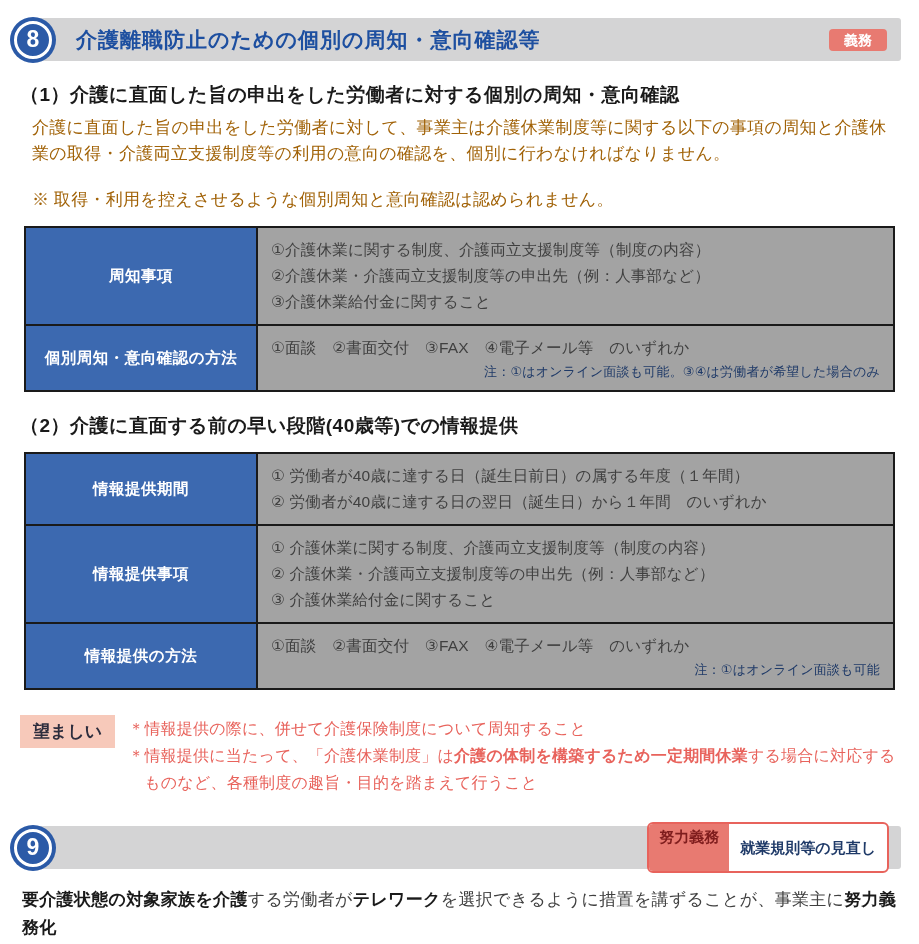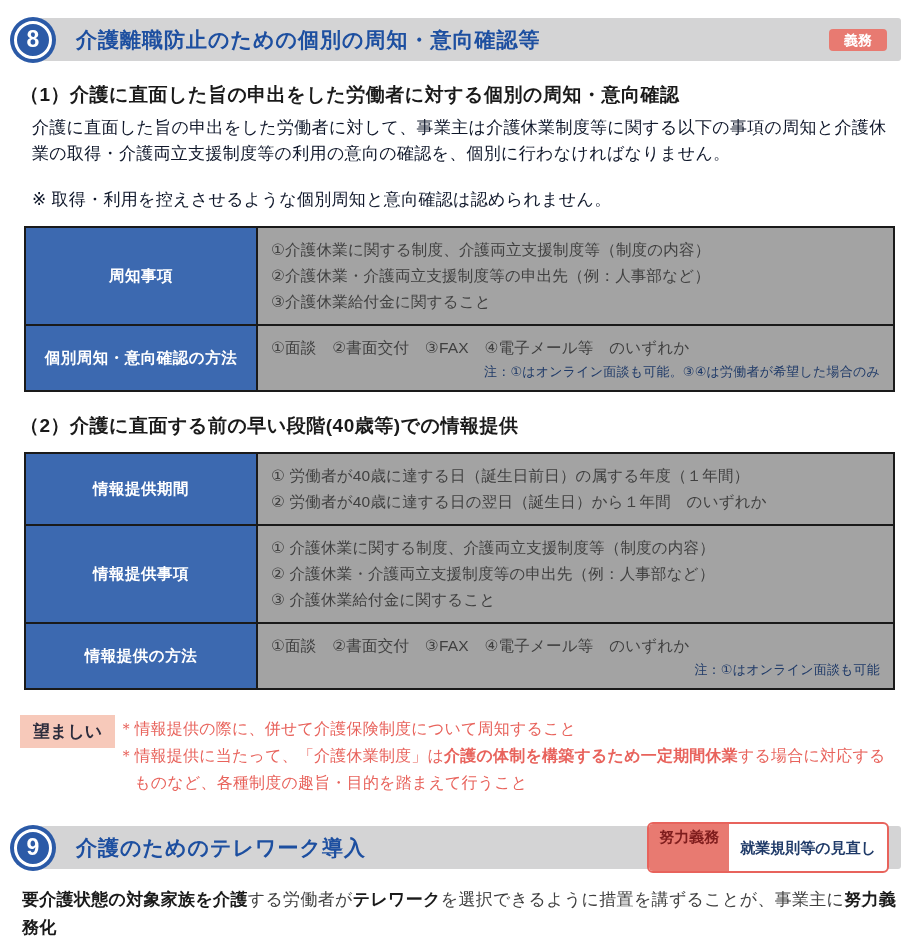--- a/index.html
+++ b/index.html
@@ -11,31 +11,31 @@
     margin-left:10px;display:flex;align-items:center;}
   .num-circle{position:absolute;left:-14px;top:50%;transform:translateY(-50%);
     width:32px;height:32px;border-radius:50%;background:#2b5aa7;border:3px solid #fff;
     box-shadow:0 0 0 4px #2b5aa7;color:#fff;font-weight:bold;font-size:23px;
     display:flex;align-items:center;justify-content:center;}
   .sec-title{margin:0 0 0 48px;color:#1d4fa0;font-size:21px;font-weight:bold;letter-spacing:1px;}
   .badge-red{margin-left:auto;margin-right:14px;background:#e87a71;color:#fff;
     font-size:14px;font-weight:bold;padding:4px 15px;border-radius:4px;line-height:1;}
 
   h2.subhead{font-size:19px;color:#1a1a1a;margin:21px 0 7px 2px;font-weight:bold;letter-spacing:0.5px;}
-  p.body{font-size:17px;color:#0f172a;line-height:26px;margin:0 0 0 14px;letter-spacing:0.3px;}
+  p.body{font-size:17px;color:#a16207;line-height:26px;margin:0 0 0 14px;letter-spacing:0.3px;font-family:Liberation Serif, serif;}
   p.body.note-line{margin-top:20px;}
 
   table.info-table{margin:13px 0 0 6px;width:871px;border-collapse:collapse;border:2px solid #1a1a1a;table-layout:fixed;}
   table.info-table td{border:2px solid #1a1a1a;vertical-align:middle;}
   td.label-cell{width:222px;background:#3c69b0;color:#fff;font-weight:bold;
     text-align:center;font-size:15.5px;padding:6px 4px;letter-spacing:0.5px;}
   td.content-cell{background:#a3a3a3;font-size:15.5px;color:#404040;padding:9px 13px;line-height:26px;letter-spacing:0.2px;}
   .cell-note{text-align:right;font-size:13px;color:#1f3a68;line-height:19px;margin-top:1px;}
 
-  .desirable{display:flex;margin:25px 0 0 2px;gap:3px;align-items:flex-start;}
+  .desirable{display:flex;margin:25px 0 0 2px;gap:13px;align-items:flex-start;}
   .badge-pink{background:#f7c9ba;color:#2e2e3e;font-weight:bold;font-size:17px;
     padding:8px 13px;line-height:1;flex:0 0 auto;}
   .desirable-text{color:#e8635c;font-size:16px;line-height:27px;letter-spacing:0.2px;}
   .desirable-text p{margin:0;padding-left:1em;text-indent:-1em;}
   .desirable-text .b{font-weight:bold;}
 
   .sec9{margin-top:30px;}
   .badge-duo{margin-left:auto;margin-right:12px;display:flex;border:2px solid #e8635c;
     border-radius:6px;overflow:hidden;background:#fff;line-height:1;}
   .duo-left{background:#e87a71;color:#7f1d1d;font-weight:bold;font-size:15px;padding:5px 10px;}
@@ -115,21 +115,20 @@
     <div class="desirable-text">
       <p>＊情報提供の際に、併せて介護保険制度について周知すること</p>
       <p><span>＊情報提供に当たって、「介護休業制度」は</span><span class="b">介護の体制を構築するため一定期間休業</span><span>する場合に対応するものなど、各種制度の趣旨・目的を踏まえて行うこと</span></p>
     </div>
   </div>
 
   <div class="sec-header sec9">
     <div class="num-circle">
       <span>9</span>
     </div>
-    <h1 class="sec-title">介護のためのテレワーク導入</h1>
     <span class="badge-duo">
       <span class="duo-left">努力義務</span>
       <span class="duo-right">就業規則等の見直し</span>
     </span>
   </div>
 
   <p class="final"><span class="b">要介護状態の対象家族を介護</span><span>する労働者が</span><span class="b">テレワーク</span><span>を選択できるように措置を講ずることが、事業主に</span><span class="b">努力義務化</span></p>
 
 </div>
 

